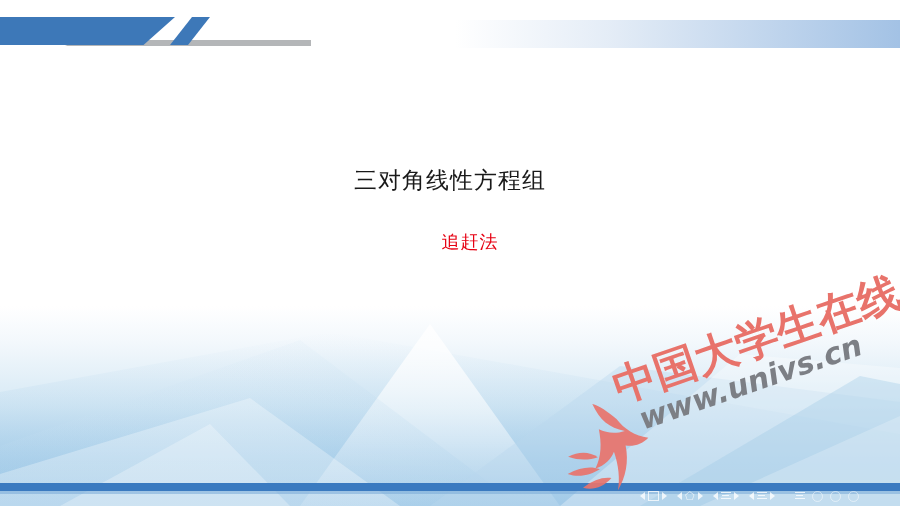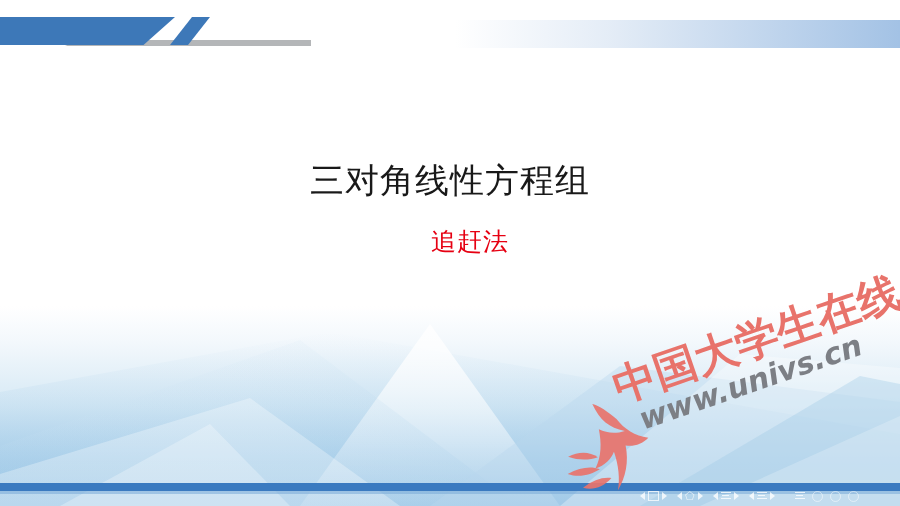--- a/index.html
+++ b/index.html
@@ -58,30 +58,30 @@
   
   .title-block {
     position: absolute;
     left: 0;
     top: 160px;
     width: 900px;
     text-align: center;
   }
   .main-title {
     font-family: "DejaVu Serif", "Liberation Serif", serif;
-    font-size: 34px;
+    font-size: 23px;
     line-height: 40px;
     color: #191919;
     letter-spacing: 1px;
     white-space: nowrap;
   }
   .sub-title {
     margin-top: 24px;
     font-family: "DejaVu Serif", "Liberation Serif", serif;
-    font-size: 25px;
+    font-size: 18px;
     line-height: 36px;
     color: #e60012;
     letter-spacing: 1px;
     white-space: nowrap;
     padding-left: 40px;
   }
 
   
   .bottom-art {
     position: absolute;

